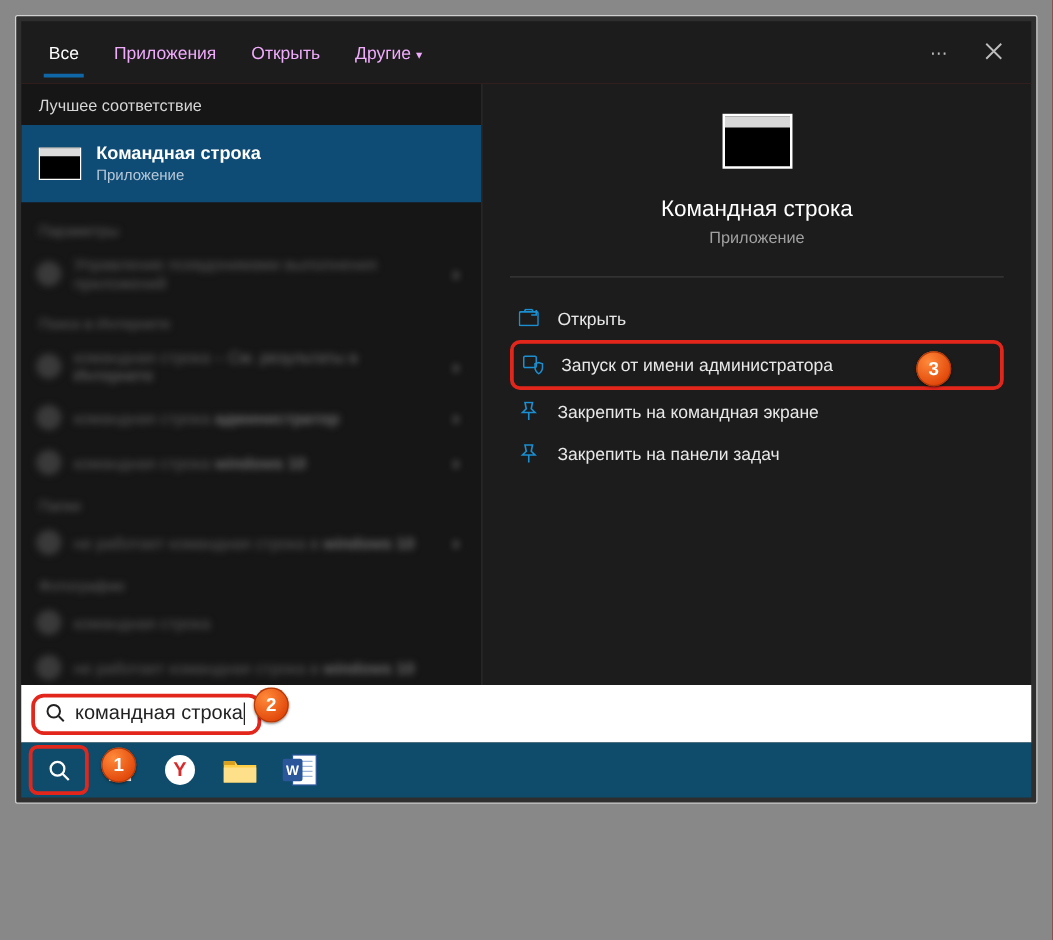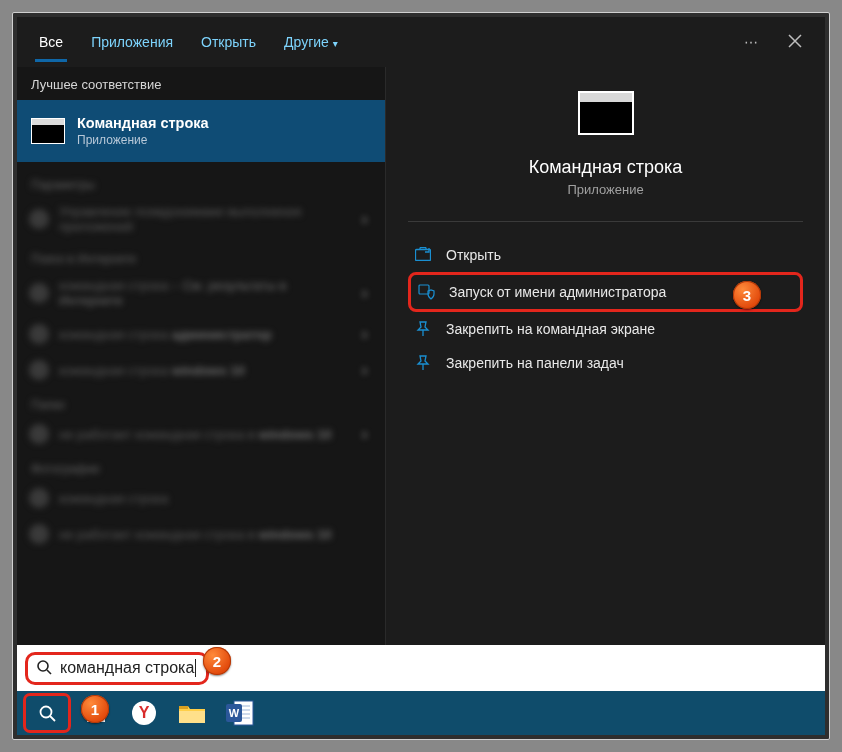--- a/index.html
+++ b/index.html
@@ -9,41 +9,41 @@
     background: #888;
     font-family: "Segoe UI", Arial, sans-serif;
     font-size: 14px;
     color: #fff;
     position: relative;
     overflow: hidden;
   }
   .frame {
     position: absolute;
     left: 12px; top: 12px;
-    width: 818px; height: 728px;
+    width: 818px; height: 631px;
     border: 1px solid #d0d0d0;
     border-radius: 2px;
     background: #2e2e2e;
   }
   .inner {
     position: absolute;
     left: 4px; top: 4px; right: 4px; bottom: 4px;
   }
   
   .tabs {
     height: 50px;
     padding: 0 8px;
     display: flex;
     align-items: center;
     background: #1c1c1c;
     position: relative;
   }
   .tab {
     padding: 14px 14px;
-    color: #7dd3fc;
+    color: #f0abfc;
     cursor: pointer;
     position: relative;
   }
   .tab.active { color: #fff; }
   .tab.active::after {
     content: "";
     position: absolute;
     left: 10px; right: 10px; bottom: 2px;
     height: 3px;
     background: #0f67a8;

